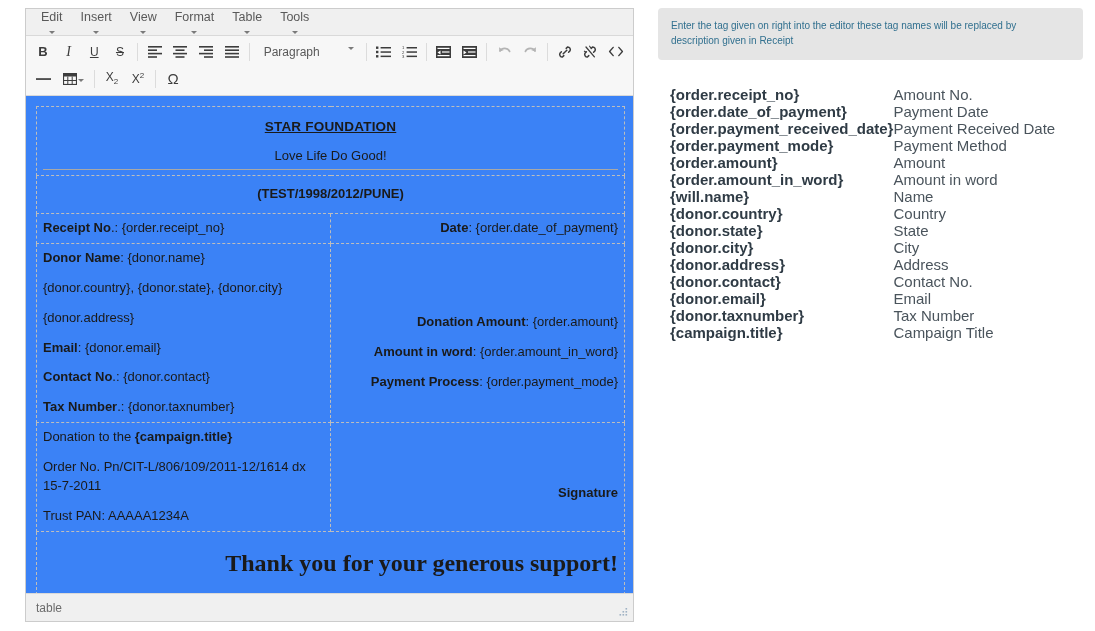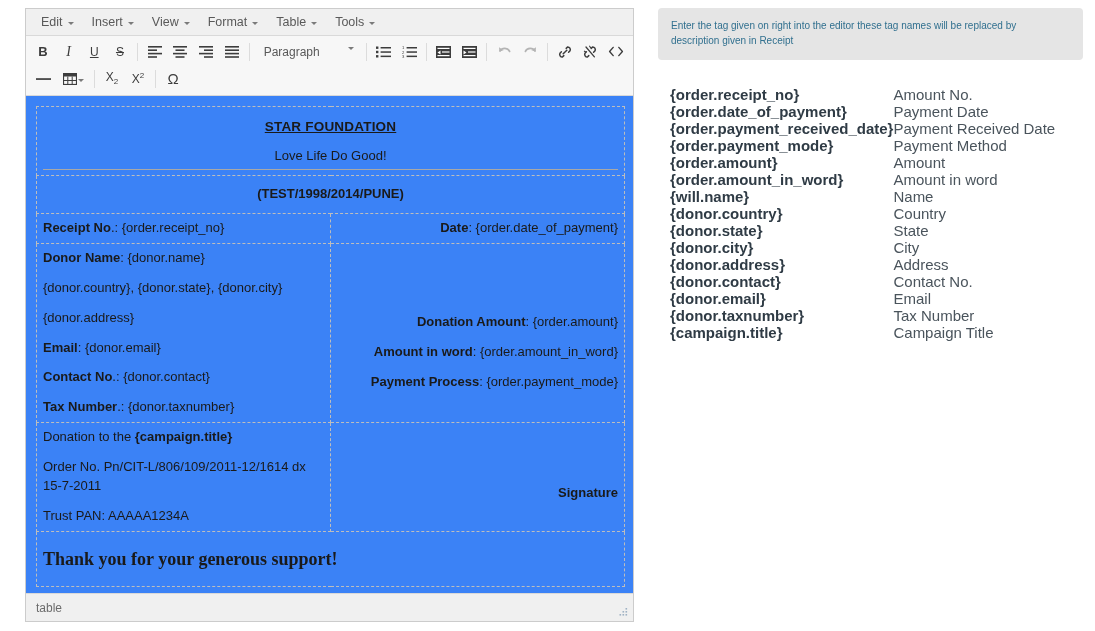--- a/index.html
+++ b/index.html
@@ -46,20 +46,21 @@
   }
   .menu-item {
     font-size: 12.5px;
     color: #595959;
     padding: 3px 9px;
     display: flex;
     align-items: center;
     gap: 5px;
     cursor: default;
     white-space: nowrap;
+    flex-direction: column;
   }
   .caret {
     width: 0; height: 0;
     border-left: 3.5px solid transparent;
     border-right: 3.5px solid transparent;
     border-top: 3.5px solid #7a7a7a;
     display: inline-block;
     margin-top: 2px;
   }
 
@@ -174,24 +175,24 @@
     margin: 4px 0 4px 0 !important;
   }
 
   .t-left { text-align: left; }
   .t-right { text-align: right; }
   .small { font-size: 11px; line-height: 1.5; }
   .small p { margin: 0 0 14px 0; }
   .small p:last-child { margin-bottom: 0; }
 
   .thanks {
-    text-align: left;
+    text-align: right;
     font-family: "Liberation Serif", serif;
     font-weight: bold;
-    font-size: 18px;
+    font-size: 24px;
     margin: 9px 0 9px 0 !important;
   }
 
   .sig {
     text-align: right;
     font-weight: bold;
     font-size: 13px;
   }
 
   b, strong { font-weight: bold; }
@@ -475,21 +476,21 @@
           <tr>
             <td colspan="2" class="cell-head">
               <p class="org-title">STAR FOUNDATION</p>
               <p class="org-tagline">Love Life Do Good!</p>
               <hr class="hr-line">
             </td>
           </tr>
 
           <tr>
             <td colspan="2">
-              <p class="reg-no">(TEST/1998/2014/PUNE)</p>
+              <p class="reg-no">(TEST/1998/2012/PUNE)</p>
             </td>
           </tr>
 
           <tr>
             <td style="width:305px;">
               <p class="t-left">
                 <b>Receipt No</b><span>.: {order.receipt_no}</span>
               </p>
             </td>
             <td style="width:284px;">

